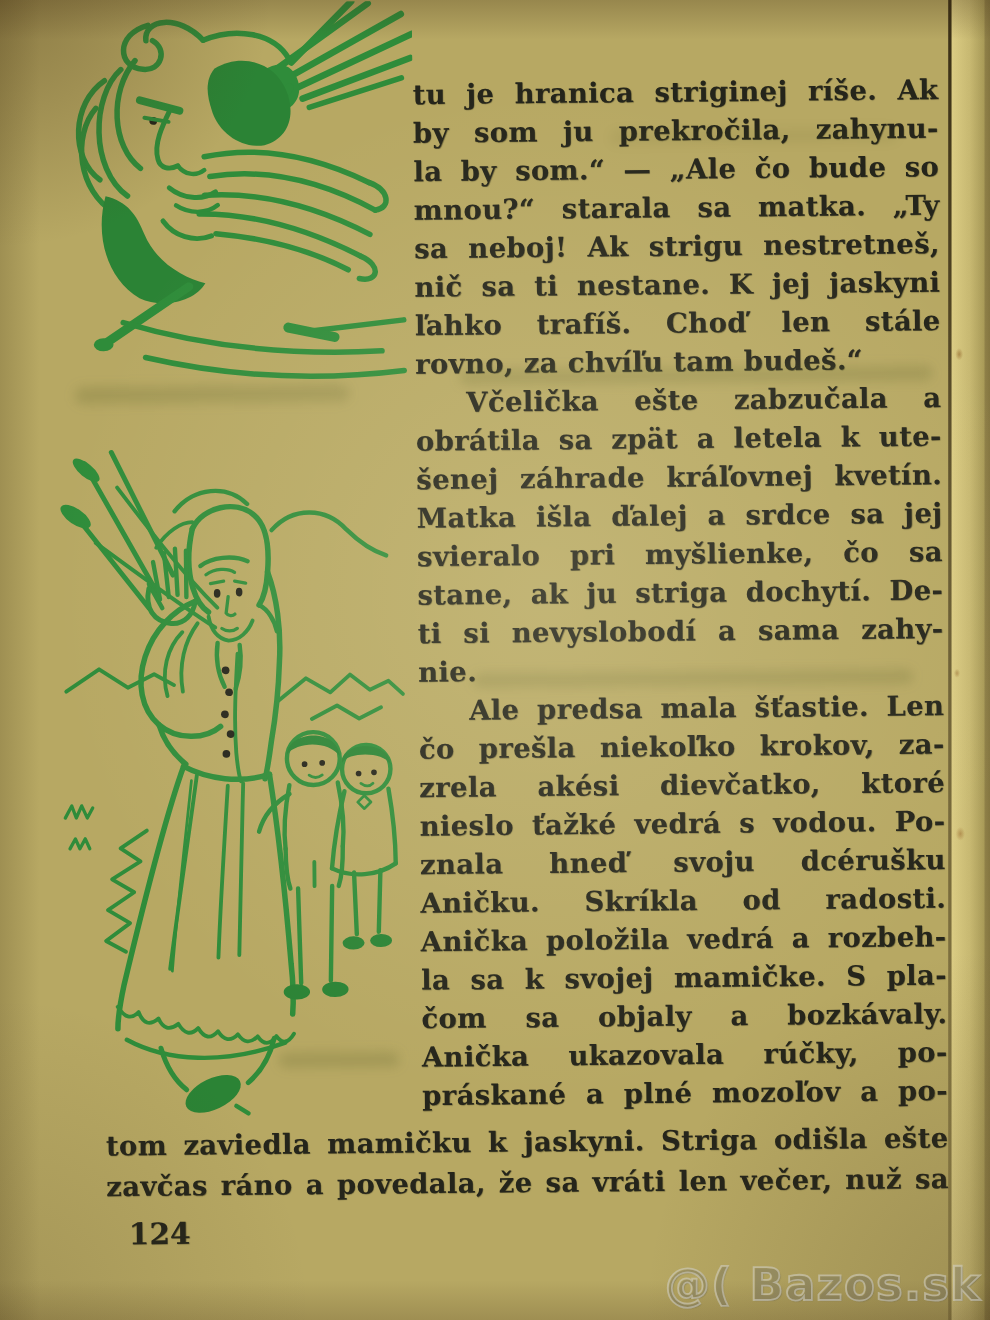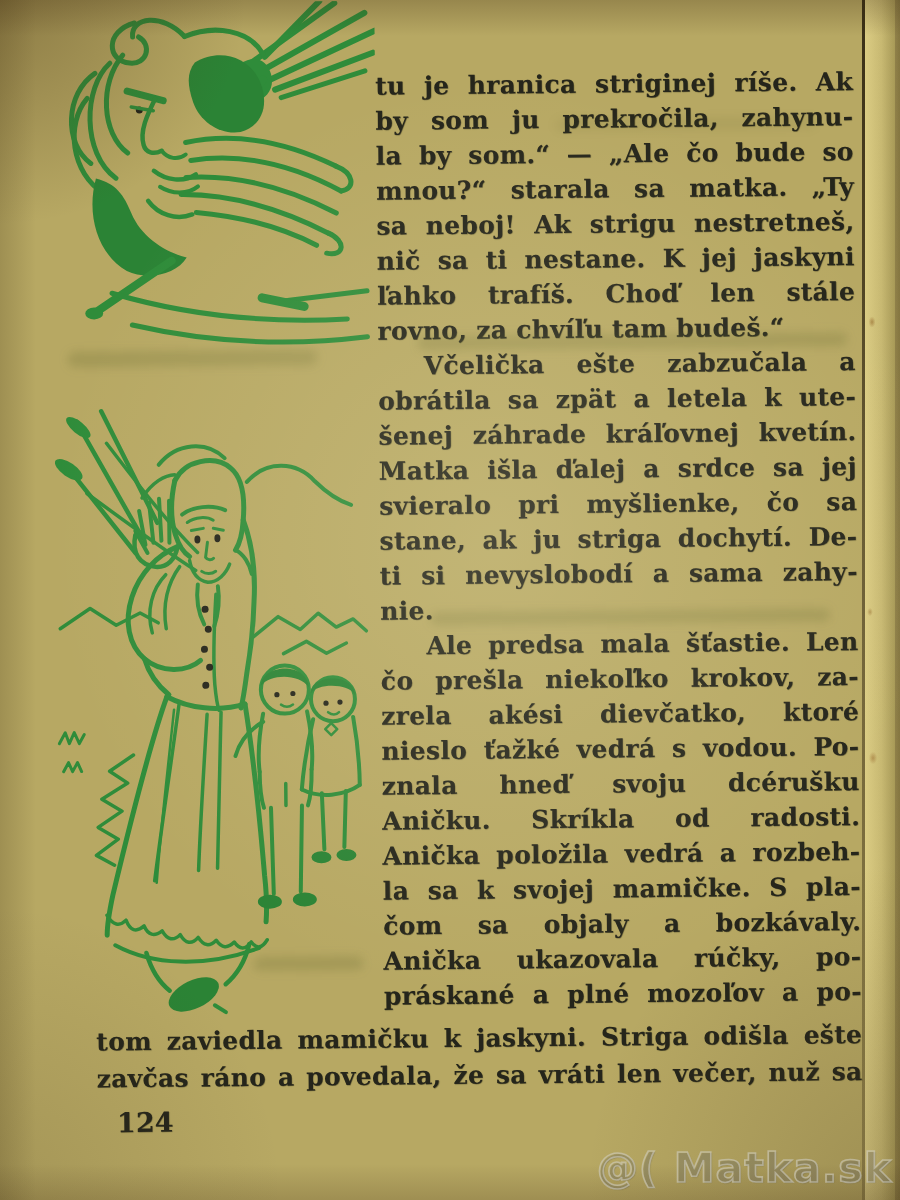--- a/index.html
+++ b/index.html
@@ -275,14 +275,14 @@
     <div class="ghost" style="left:430px;top:612px;width:400px;height:13px;"></div>
     <div class="ghost" style="left:250px;top:955px;width:110px;height:14px;"></div>
     <div class="ghost" style="left:560px;top:120px;width:260px;height:12px;opacity:.5;"></div>
   </div>
 
   <div class="crease"></div>
   <div class="edge-strip"></div>
   <div class="edge-outer"></div>
   <div class="vignette"></div>
 
-  <div class="watermark">@( Matka.sk</div>
+  <div class="watermark">@( Bazos.sk</div>
 </div>
 
 </body></html>

